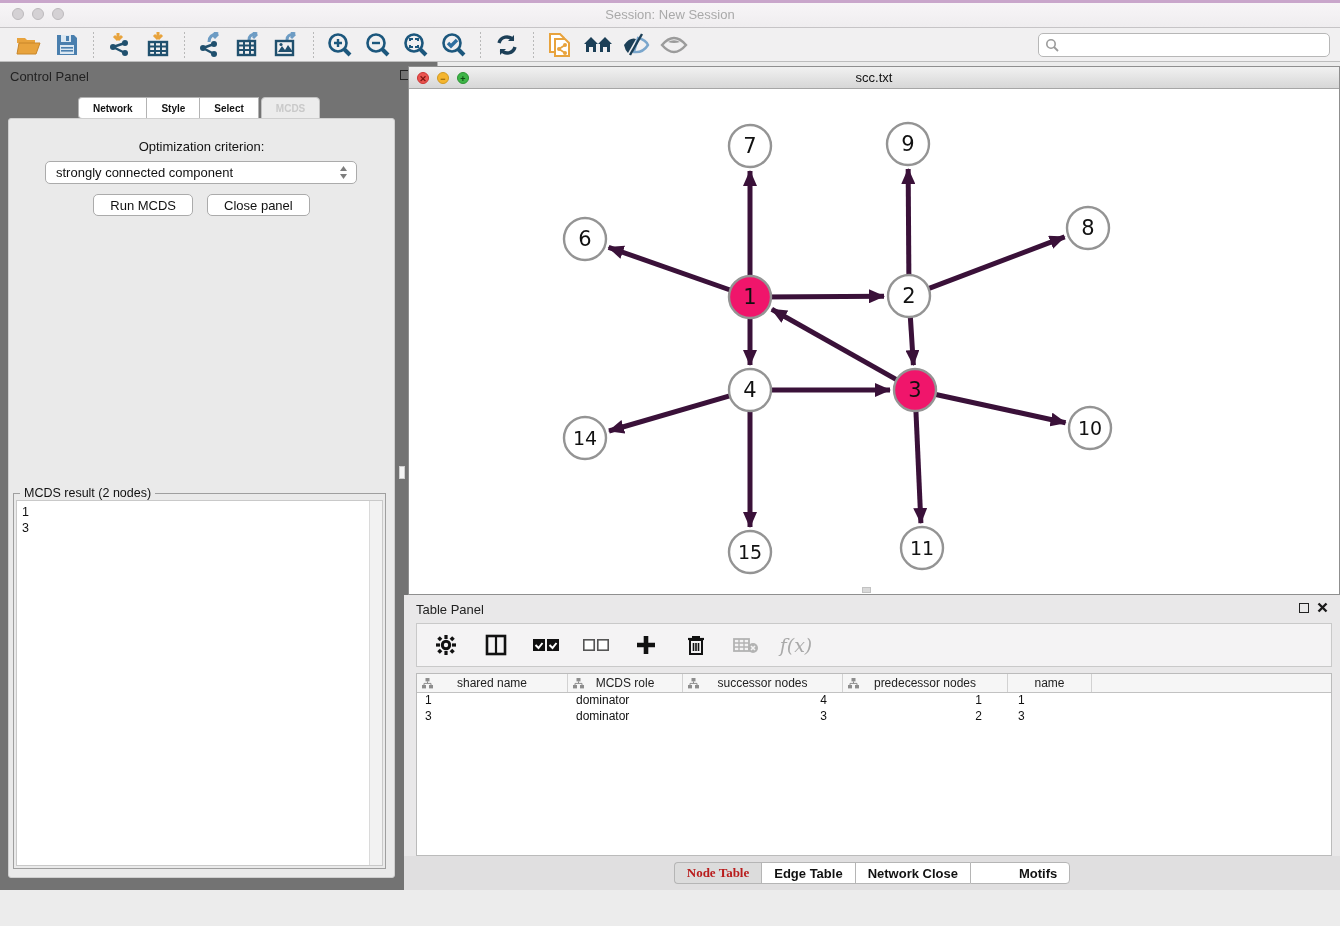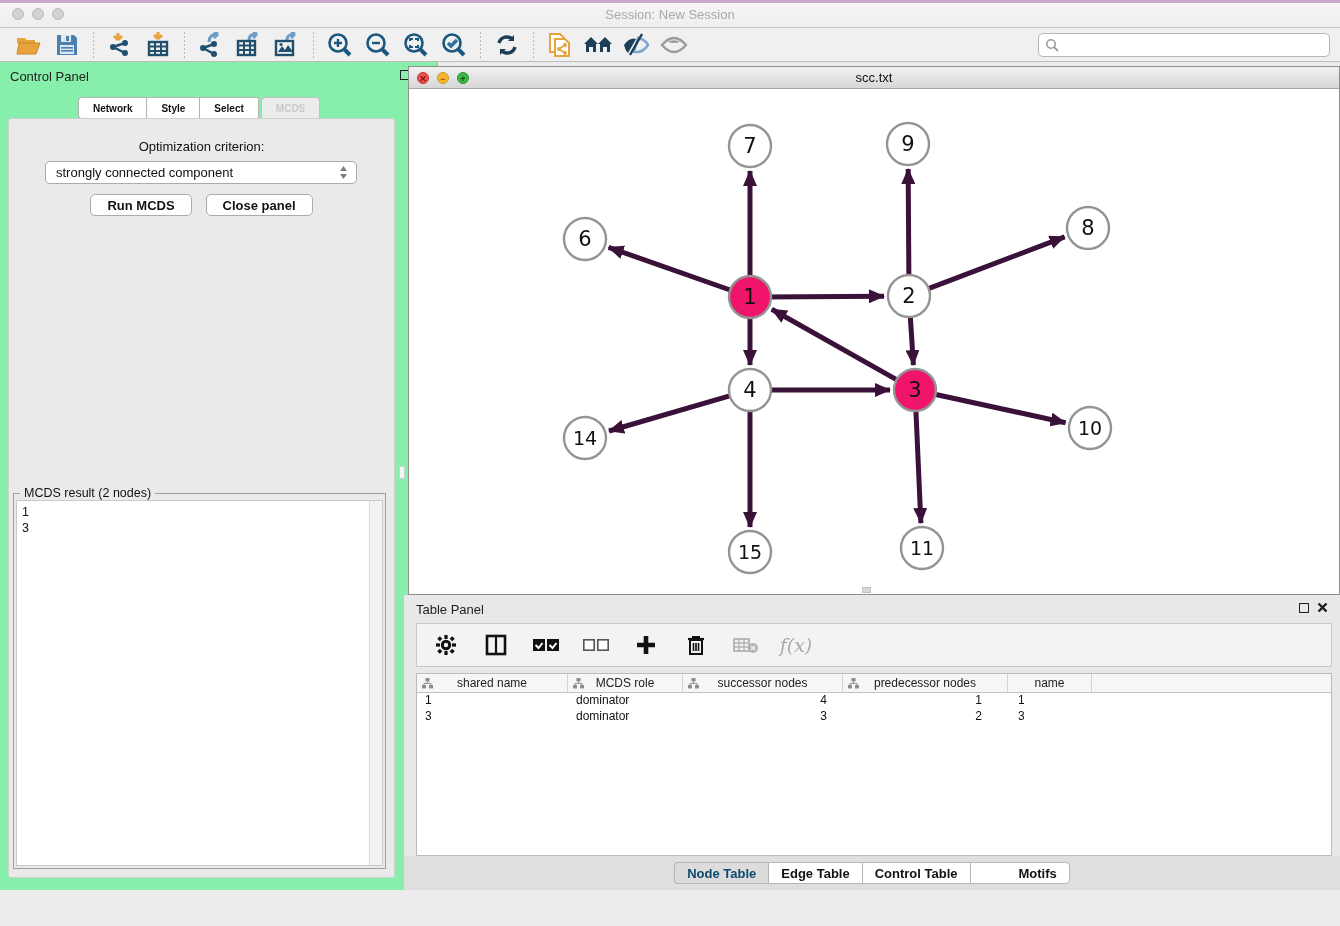--- a/index.html
+++ b/index.html
@@ -22,42 +22,42 @@
   .tb-ic { width:30px; height:28px; display:flex; align-items:center; justify-content:center; margin:0 4px; }
   .tb-sep { width:1px; height:26px; margin:0 7px;
     background:repeating-linear-gradient(#b9b9b9 0 2px, transparent 2px 4px); }
   .search-wrap { position:absolute; right:10px; top:5px; width:292px; height:24px;
     background:#fff; border:1px solid #b7b7b7; border-radius:5px; display:flex; align-items:center; }
   .search-wrap svg { margin-left:6px; }
   .search-input { border:none; outline:none; flex:1; height:20px; font-size:12px; background:transparent; }
 
   
   .control-panel { position:absolute; left:0; top:62px; width:438px; height:828px;
-    background:#86efac; border-right:1px solid #b3b3b3; }
+    background:#737373; border-right:1px solid #b3b3b3; }
   .panel-head { position:absolute; left:0; top:0; width:100%; height:28px; }
   .panel-title { position:absolute; left:10px; top:7px; font-size:13px; color:#222; }
   .panel-btns { position:absolute; right:8px; top:7px; display:flex; gap:8px; align-items:center; }
   .float-box { width:10px; height:10px; border:1.6px solid #222; }
   .tabs-row { position:absolute; left:78px; top:35px; display:flex; }
   .seg-tab { height:22px; padding:0 14px; background:#fff; border:1px solid #b3b3b3; border-right:none;
     font-size:10px; font-weight:bold; color:#111; display:flex; align-items:center; }
   .seg-tab.first { border-radius:4px 0 0 4px; }
   .seg-tab.last { border-right:1px solid #b3b3b3; }
   .seg-tab.selected { background:#ececec; color:#c9c9c9; border:1px solid #c2c2c2;
     border-radius:4px 4px 0 0; margin-left:2px; }
   .tab-pane { position:absolute; left:8px; top:56px; width:387px; height:760px;
     background:#eaeaea; border:1px solid #cfcfcf; border-radius:3px; }
   .opt-label { position:absolute; top:20px; width:100%; text-align:center; font-size:13px; color:#111; }
   .opt-select { position:absolute; left:36px; top:42px; width:312px; height:23px; background:#fff;
     border:1px solid #ababab; border-radius:5px; font-size:13px; color:#111;
     display:flex; align-items:center; padding-left:10px; }
   .chevrons { position:absolute; right:8px; top:3px; display:flex; flex-direction:column; gap:1px; }
   .btn-row { position:absolute; left:0; top:75px; width:100%; display:flex; justify-content:center; gap:14px; }
   .btn { height:22px; background:#fff; border:1px solid #ababab; border-radius:5px;
-    font-size:13px; color:#111; padding:0 16px; display:flex; align-items:center;font-weight:bold; }
+    font-size:13px; color:#111; padding:0 16px; display:flex; align-items:center; }
   .result-group { position:absolute; left:4px; top:374px; width:373px; height:376px;
     border:1px solid #9f9f9f; }
   .result-legend { position:absolute; left:6px; top:-8px; background:#eaeaea; padding:0 4px;
     font-size:12.5px; color:#111; }
   .result-area { position:absolute; left:2px; top:6px; right:2px; bottom:2px; background:#fff;
     border:1px solid #c9c9c9; font-size:12.5px; color:#111; padding:3px 5px; line-height:16px; }
   .result-scroll { position:absolute; right:0; top:0; width:13px; height:100%;
     background:#f2f2f2; border-left:1px solid #dadada; }
 
   
@@ -92,21 +92,21 @@
   .td { overflow:hidden; white-space:nowrap; }
   .w1{width:151px;} .w2{width:115px;} .w3{width:160px;} .w4{width:165px;} .w5{width:84px;}
   .al{padding-left:8px; text-align:left;} .ar{text-align:right;}
   .pr3{padding-right:16px;} .pr4{padding-right:26px;} .pl5{padding-left:10px;}
   .tab-band { position:absolute; left:0; right:0; bottom:0; height:34px; background:#e0dfe0;
     display:flex; justify-content:center; align-items:center; }
   .bot-tab { height:22px; padding:0 12px; background:#fff; border:1px solid #b5b5b5; border-right:none;
     font-size:13px; font-weight:bold; color:#111; display:flex; align-items:center; }
   .bot-tab.first{ border-radius:4px 0 0 4px; }
   .bot-tab.last{ border-radius:0 4px 4px 0; border-right:1px solid #b5b5b5;padding-left:48px; }
-  .bot-tab.active { background:#dcdcdc; color:#0c4a6e; }
+  .bot-tab.active { background:#dcdcdc; color:#b91c1c;font-family:Liberation Serif, serif; }
 
   
   .statusbar { position:absolute; left:0; top:890px; width:1340px; height:36px;
     background:#eceaec; border-top:1px solid #c3c3c3; }
   .list-btn { position:absolute; left:12px; top:5px; width:27px; height:26px; background:#fdfdfd;
     border:1px solid #b0b0b0; display:flex; align-items:center; justify-content:center; }
   .mem-btn { position:absolute; right:8px; top:6px; height:25px; background:#fdfdfd;
     border:1px solid #b0b0b0; display:flex; align-items:center; gap:6px; padding:0 10px; }
   .mem-dot { width:12px; height:13px; border-radius:50%; background:#1d8c3c; }
   .mem-label { font-size:12.5px; color:#111; }
@@ -498,19 +498,19 @@
         <div class="td w1 al">3</div>
         <div class="td w2 al">dominator</div>
         <div class="td w3 ar pr3">3</div>
         <div class="td w4 ar pr4">2</div>
         <div class="td w5 pl5">3</div>
       </div>
     </div>
     <div class="tab-band">
       <div class="bot-tab first active">Node Table</div>
       <div class="bot-tab">Edge Table</div>
-      <div class="bot-tab">Control Table</div>
+      <div class="bot-tab">Network Close</div>
       <div class="bot-tab last">Motifs</div>
     </div>
   </div>
 
 
 </div>
 
 </body></html>

